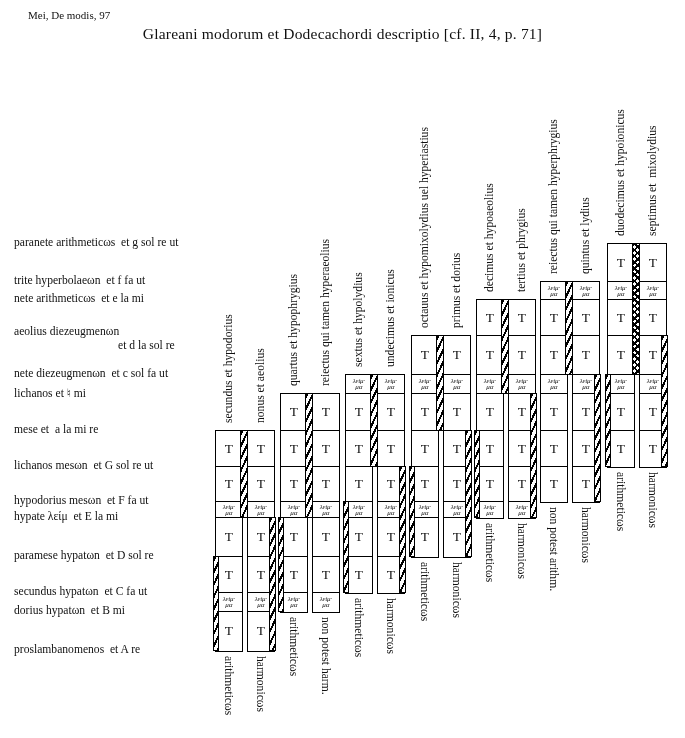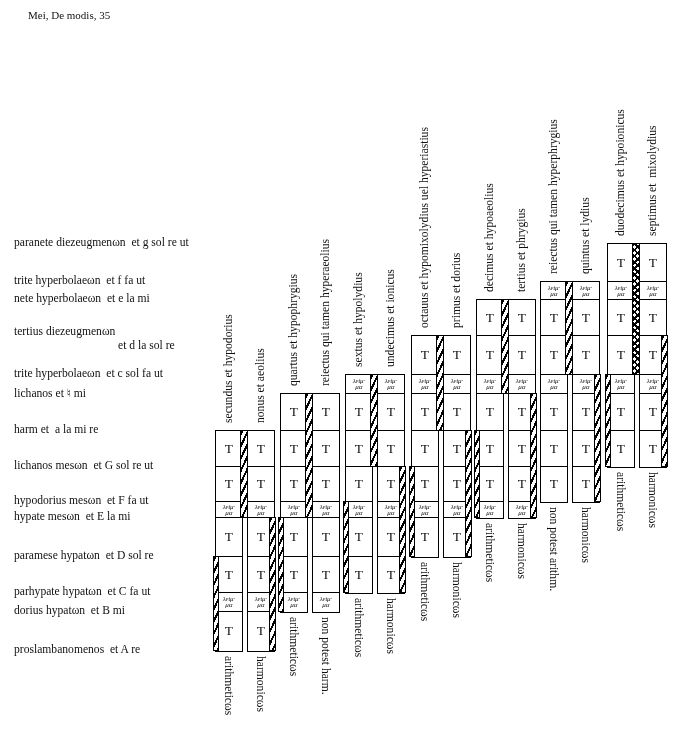--- a/index.html
+++ b/index.html
@@ -19,35 +19,36 @@
          repeating-linear-gradient(45deg,#000 0 1.8px,transparent 1.8px 4.4px),
          repeating-linear-gradient(135deg,#000 0 1.8px,#fff 1.8px 4.4px);}
   .vup,.vdown{position:absolute;white-space:pre;font-size:11.6px;line-height:13px;}
   .vup{transform:rotate(-90deg);transform-origin:0 0;}
   .vdown{transform:rotate(90deg);transform-origin:0 0;}
 </style>
 </head>
 <body>
 
 <div class="page">
-  <div class="source">Mei, De modis, 35</div>
+  <div class="source">Mei, De modis, 97</div>
+  <div class="title">Glareani modorum et Dodecachordi descriptio [cf. II, 4, p. 71]</div>
   <div id="diagram">
-      <div class="rowlabel" style="left: 14px; top: 236px;">paranete diezeugmenωn  et g sol re ut</div>
+      <div class="rowlabel" style="left: 14px; top: 236px;">paranete arithmeticωs  et g sol re ut</div>
       <div class="rowlabel" style="left: 14px; top: 274px; text-align: right;">trite hyperbolaeωn  et f fa ut</div>
-      <div class="rowlabel" style="left: 14px; top: 292px;">nete hyperbolaeωn  et e la mi</div>
-      <div class="rowlabel" style="left: 14px; top: 325px;">tertius diezeugmenωn</div>
+      <div class="rowlabel" style="left: 14px; top: 292px;">nete arithmeticωs  et e la mi</div>
+      <div class="rowlabel" style="left: 14px; top: 325px;">aeolius diezeugmenωn</div>
       <div class="rowlabel" style="left: 118px; top: 339px;">et d la sol re</div>
-      <div class="rowlabel" style="left: 14px; top: 367px;">trite hyperbolaeωn  et c sol fa ut</div>
+      <div class="rowlabel" style="left: 14px; top: 367px;">nete diezeugmenωn  et c sol fa ut</div>
       <div class="rowlabel" style="left: 14px; top: 386px;">lichanos et ♮ mi</div>
-      <div class="rowlabel" style="left: 14px; top: 423px;">harm et  a la mi re</div>
+      <div class="rowlabel" style="left: 14px; top: 423px;">mese et  a la mi re</div>
       <div class="rowlabel" style="left: 14px; top: 459px;">lichanos mesωn  et G sol re ut</div>
       <div class="rowlabel" style="left: 14px; top: 494px;">hypodorius mesωn  et F fa ut</div>
-      <div class="rowlabel" style="left: 14px; top: 510px;">hypate mesωn  et E la mi</div>
+      <div class="rowlabel" style="left: 14px; top: 510px;">hypate λείμ  et E la mi</div>
       <div class="rowlabel" style="left: 14px; top: 549px;">paramese hypatωn  et D sol re</div>
-      <div class="rowlabel" style="left: 14px; top: 585px;">parhypate hypatωn  et C fa ut</div>
+      <div class="rowlabel" style="left: 14px; top: 585px;">secundus hypatωn  et C fa ut</div>
       <div class="rowlabel" style="left: 14px; top: 604px;">dorius hypatωn  et B mi</div>
       <div class="rowlabel" style="left: 14px; top: 643px;">proslambanomenos  et A re</div>
       <div class="cell t" style="left: 215px; top: 430px; width: 27.5px; height: 37.5px;">T</div>
       <div class="cell t" style="left: 247px; top: 430px; width: 27.5px; height: 37.5px;">T</div>
       <div class="cell t" style="left: 215px; top: 466px; width: 27.5px; height: 36.5px;">T</div>
       <div class="cell t" style="left: 247px; top: 466px; width: 27.5px; height: 36.5px;">T</div>
       <div class="cell l" style="left: 215px; top: 501px; width: 27.5px; height: 17.5px;">
         <span>λείμ·</span>
         <span>μα</span>
       </div>

